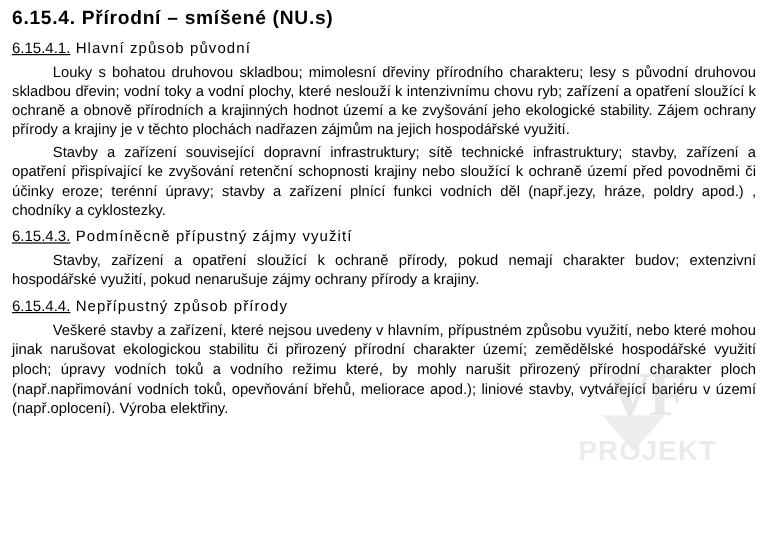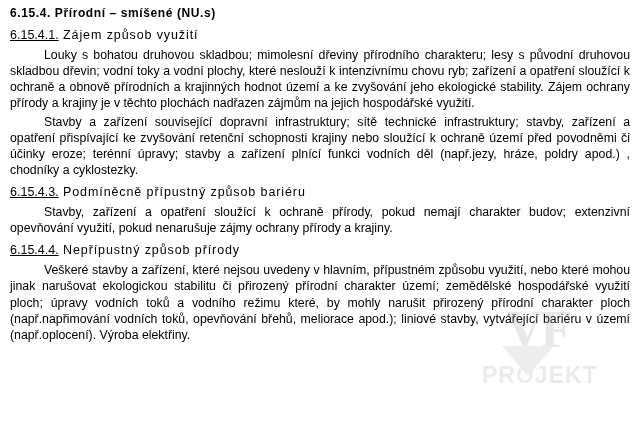--- a/index.html
+++ b/index.html
@@ -16,21 +16,21 @@
     position: relative;
   }
   .page {
     position: relative;
     width: 640px;
     height: 444px;
     box-sizing: border-box;
     padding: 4px 10px 0 10px;
   }
   .doc-title {
-    font-size: 12px;
+    font-size: 16px;
     font-weight: bold;
     letter-spacing: 0.6px;
     margin: 2px 0 4px 0;
     line-height: 1.25;
   }
   .sec-head {
     font-size: 12.5px;
     font-weight: normal;
     letter-spacing: 0.9px;
     margin: 7px 0 3px 0;
@@ -91,31 +91,31 @@
 </style>
 </head>
 <body>
 
 <div class="page">
 
   <div class="doc-title">6.15.4.  Přírodní – smíšené (NU.s)</div>
 
   <div class="sec-head">
     <span class="sec-num">6.15.4.1.</span>
-    <span>Zájem způsob využití</span>
+    <span>Hlavní způsob původní</span>
   </div>
   <p class="para">Louky s bohatou druhovou skladbou; mimolesní dřeviny přírodního charakteru; lesy s původní druhovou skladbou dřevin; vodní toky a vodní plochy, které neslouží k intenzivnímu chovu ryb; zařízení a opatření sloužící k ochraně a obnově přírodních a krajinných hodnot území a ke zvyšování jeho ekologické stability. Zájem ochrany přírody a krajiny je v těchto plochách nadřazen zájmům na jejich hospodářské využití.</p>
 
   <p class="para">Stavby a zařízení související dopravní infrastruktury; sítě technické infrastruktury; stavby, zařízení a opatření přispívající ke zvyšování retenční schopnosti krajiny nebo sloužící k ochraně území před povodněmi či účinky eroze; terénní úpravy; stavby a zařízení plnící funkci vodních děl (např.jezy, hráze, poldry apod.) , chodníky a cyklostezky.</p>
 
   <div class="sec-head">
     <span class="sec-num">6.15.4.3.</span>
-    <span>Podmíněcně přípustný způsob bariéru</span>
+    <span>Podmíněcně přípustný zájmy využití</span>
   </div>
-  <p class="para">Stavby, zařízení a opatření sloužící k ochraně přírody, pokud nemají charakter budov; extenzivní opevňování využití, pokud nenarušuje zájmy ochrany přírody a krajiny.</p>
+  <p class="para">Stavby, zařízení a opatření sloužící k ochraně přírody, pokud nemají charakter budov; extenzivní hospodářské využití, pokud nenarušuje zájmy ochrany přírody a krajiny.</p>
 
   <div class="sec-head">
     <span class="sec-num">6.15.4.4.</span>
     <span>Nepřípustný způsob přírody</span>
   </div>
   <p class="para">Veškeré stavby a zařízení, které nejsou uvedeny v hlavním, přípustném způsobu využití, nebo které mohou jinak narušovat ekologickou stabilitu či přirozený přírodní charakter území; zemědělské hospodářské využití ploch; úpravy vodních toků a vodního režimu které, by mohly narušit přirozený přírodní charakter ploch (např.napřimování vodních toků, opevňování břehů, meliorace apod.); liniové stavby, vytvářející bariéru v území (např.oplocení). Výroba elektřiny.</p>
 
   <div class="watermark">
     <span class="wm-logo">VF</span>
     <span class="wm-tri"></span>

